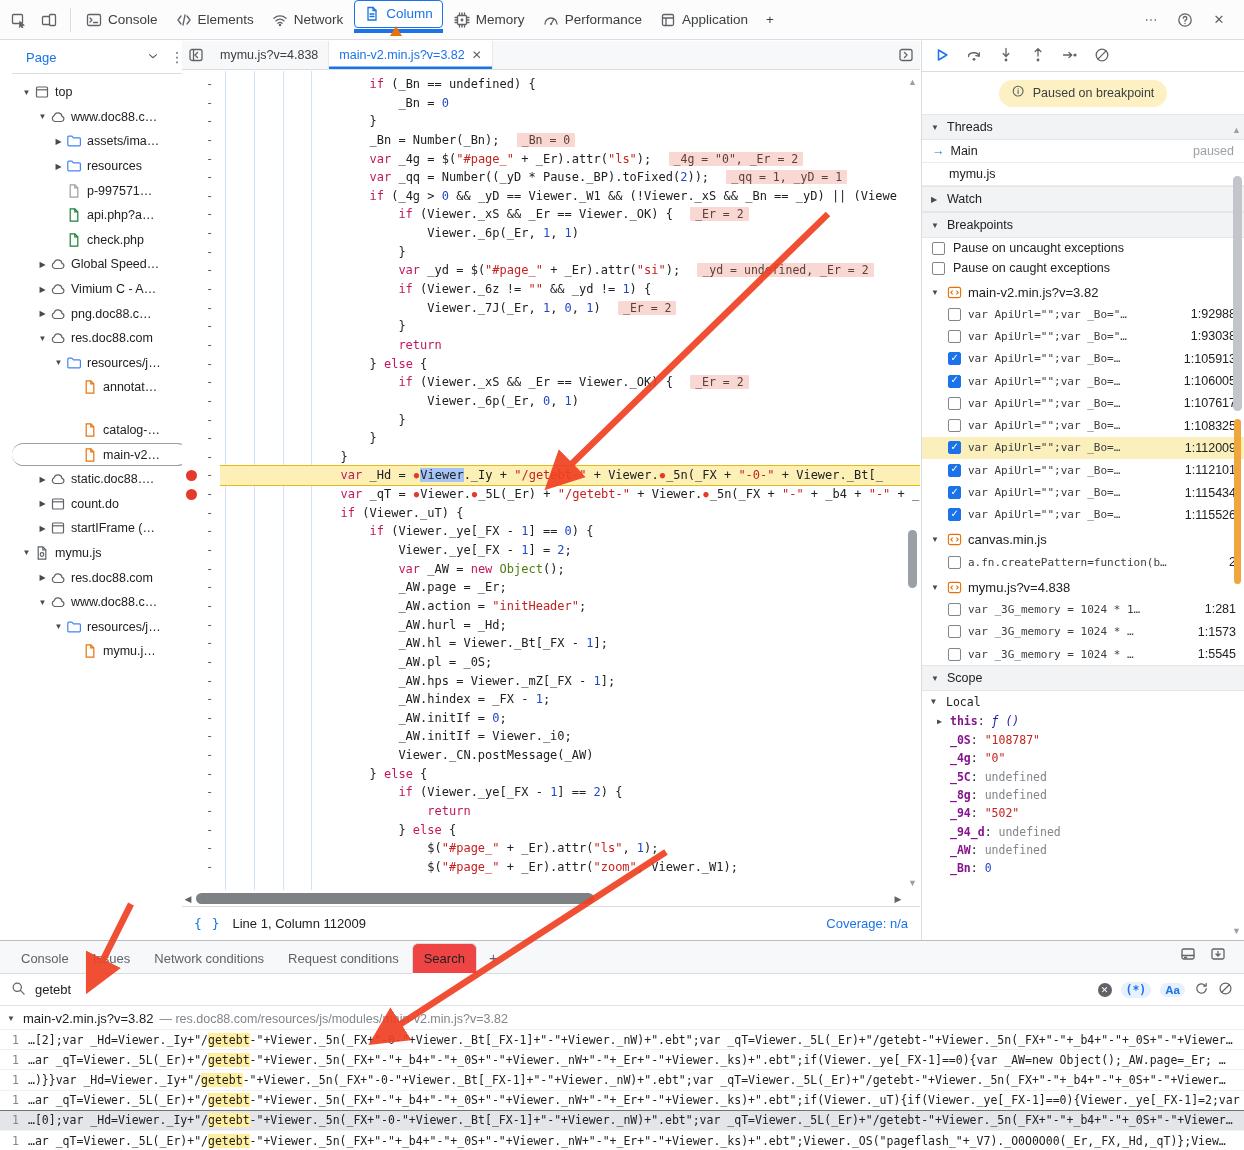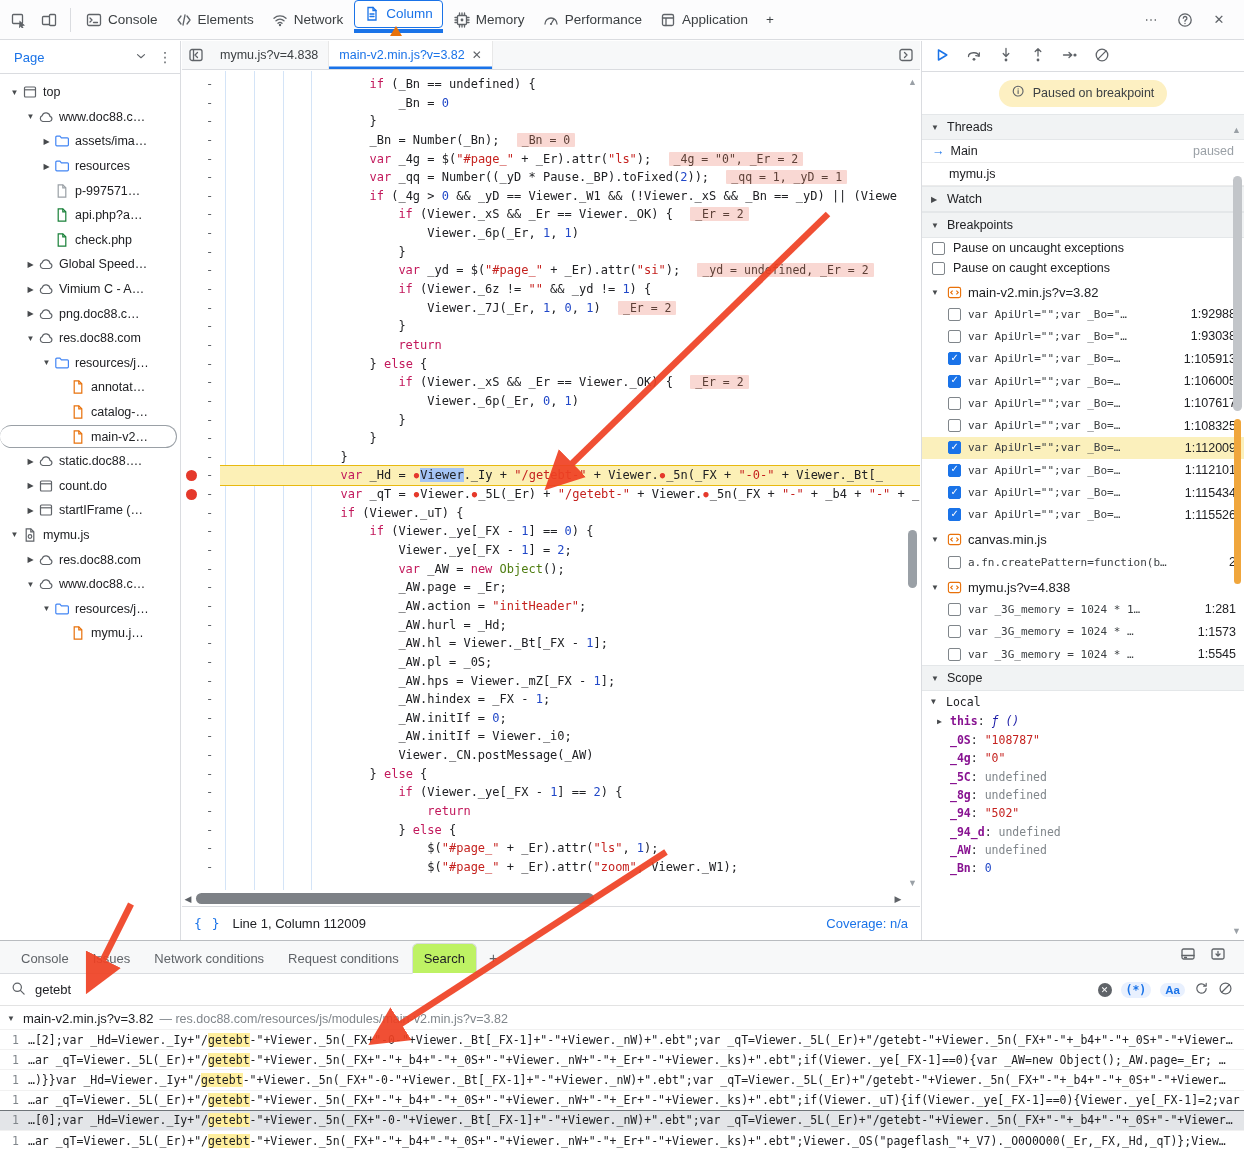--- a/index.html
+++ b/index.html
@@ -11,21 +11,21 @@
   #toolbar { position:absolute; top:0; left:0; right:0; height:40px; background:#fcfcfd; border-bottom:1px solid #dadce0; display:flex; align-items:center; padding:0 4px; }
   .tb-icon { width:30px; height:28px; display:flex; align-items:center; justify-content:center; color:#5f6368; }
   .tb-sep { width:1px; height:24px; background:#dadce0; margin:0 6px; }
   .tb-tab { display:flex; align-items:center; gap:6px; padding:0 9px; height:40px; font-size:13.5px; color:#3c4043; position:relative; white-space:nowrap; }
   .tb-tab.active { color:#1a73e8; height:28px; background:#fff; border:1px solid #1a73e8; border-radius:4px; margin:0 2px; }
   .tb-tab.active::after { content:""; position:absolute; left:-1px; right:-1px; bottom:-6px; height:4px; background:#1a73e8; }
   .tb-right { margin-left:auto; display:flex; align-items:center; gap:4px; padding-right:6px; color:#5f6368; }
   .net-warn { position:absolute; left:390px; top:26px; width:0; height:0; border-left:6px solid transparent; border-right:6px solid transparent; border-bottom:10px solid #e8710a; }
 
   
-  #sidebar { position:absolute; top:41px; left:0; width:181px; bottom:210px; border-right:1px solid #dadce0; background:#fff; overflow:hidden; }
+  #sidebar { position:absolute; top:41px; left:12px; width:181px; bottom:210px; border-right:1px solid #dadce0; background:#fff; overflow:hidden; }
   #sidebar-header { height:33px; border-bottom:1px solid #dadce0; display:flex; align-items:center; padding:0 8px; }
   .page-tab { color:#1a73e8; font-size:13px; padding:3px 6px; }
   #sidebar-header .hdr-icons { margin-left:auto; display:flex; align-items:center; gap:10px; color:#5f6368; }
   #tree { padding-top:6px; font-size:12.5px; }
   .tree-row { display:flex; align-items:center; height:24.6px; position:relative; white-space:nowrap; }
   .tree-arrow { width:13px; text-align:center; font-size:8px; color:#474a4d; flex-shrink:0; }
   .tree-ico { width:17px; display:flex; justify-content:center; margin-right:5px; flex-shrink:0; }
   .tree-label { overflow:hidden; text-overflow:clip; }
   .tree-row.selected::after { content:""; position:absolute; left:0; right:3px; top:1px; bottom:1px; border:1px solid #9aa0a6; border-radius:12px; border-left:none; }
 
@@ -84,21 +84,21 @@
   .vstr { color:#c5221f; } .vnum { color:#2047c8; } .vund { color:#80868b; } .vfun { color:#1a1aa6; font-style:italic; }
   #rscroll { position:absolute; right:0; top:0; bottom:0; width:15px; }
   #rscroll .arr { position:absolute; left:0; right:0; text-align:center; color:#9aa0a6; font-size:9px; }
   #rscroll .thumb { position:absolute; left:4px; width:9px; top:135px; height:235px; background:#c2c5c9; border-radius:5px; }
   #rscroll .mark { position:absolute; left:5px; width:7px; top:378px; height:165px; background:#f0a63c; border-radius:4px; }
 
   
   #drawer { position:absolute; left:0; right:0; top:940px; bottom:0; border-top:1px solid #b9bcc0; background:#fff; }
   #d-tabs { height:33px; background:#f7f8f9; border-bottom:1px solid #dadce0; display:flex; align-items:flex-end; padding:0 10px; gap:4px; }
   .d-tab { padding:7px 11px; font-size:13px; color:#5f6368; white-space:nowrap; }
-  .d-tab.active { background:#bef264; border:1px solid #dadce0; border-bottom:1px solid #fff; border-radius:6px 6px 0 0; color:#202124; margin-bottom:-1px; }
+  .d-tab.active { background:#ef4444; border:1px solid #dadce0; border-bottom:1px solid #fff; border-radius:6px 6px 0 0; color:#202124; margin-bottom:-1px; }
   .d-plus { padding:7px 8px; color:#5f6368; font-size:15px; }
   #d-tabs .d-right { margin-left:auto; display:flex; gap:14px; padding:0 8px 8px 0; color:#5f6368; }
   #d-search { height:32px; display:flex; align-items:center; gap:9px; padding:0 11px; border-bottom:1px solid #e3e3e3; }
   #d-search .query { font-size:13px; color:#202124; }
   #d-search .right { margin-left:auto; display:flex; align-items:center; gap:9px; }
   .tgl { color:#1a73e8; font-size:11.5px; font-weight:bold; background:#e8f0fe; border-radius:8px; padding:1px 5px; }
   .clear-c { width:14px; height:14px; border-radius:50%; background:#5f6368; color:#fff; font-size:9px; display:flex; align-items:center; justify-content:center; }
   #res-head { height:21px; display:flex; align-items:center; gap:6px; padding:0 7px; margin-top:2px; white-space:nowrap; overflow:hidden; }
   #res-head .fname { color:#202124; font-size:13px; }
   #res-head .fpath { color:#80868b; font-size:12.5px; }
@@ -334,21 +334,21 @@
       <div class="tree-row" style="padding-left: 56px;">
         <span class="tree-arrow"></span>
         <span class="tree-ico">
           <svg width="16" height="16" viewBox="0 0 16 16" fill="none" stroke="#e8710a" stroke-width="1.2">
             <path d="M4.2 1.8h4.6l3 3v9.4H4.2z"></path>
             <path d="M8.8 1.8v3h3"></path>
           </svg>
         </span>
         <span class="tree-label">annotat…</span>
       </div>
-      <div class="tree-row" style="padding-left: 56px;">
+      <div class="tree-row" style="padding-left: 56px; margin-top: 18px;">
         <span class="tree-arrow"></span>
         <span class="tree-ico">
           <svg width="16" height="16" viewBox="0 0 16 16" fill="none" stroke="#e8710a" stroke-width="1.2">
             <path d="M4.2 1.8h4.6l3 3v9.4H4.2z"></path>
             <path d="M8.8 1.8v3h3"></path>
           </svg>
         </span>
         <span class="tree-label">catalog-…</span>
       </div>
       <div class="tree-row selected" style="padding-left: 56px;">

